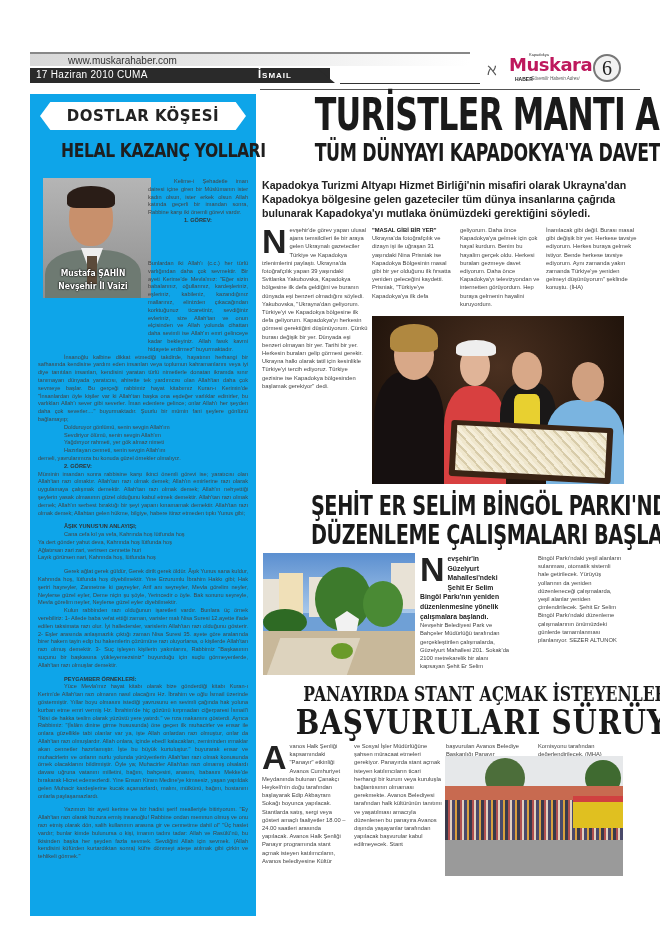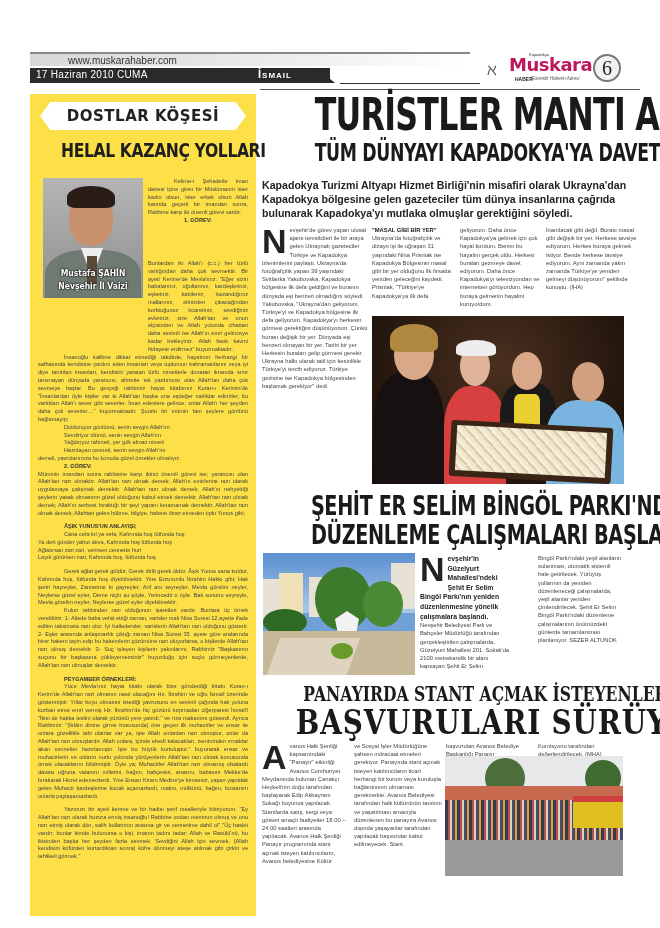--- a/index.html
+++ b/index.html
@@ -20,27 +20,27 @@
   .logo { position: absolute; left: 487px; top: 52px; width: 112px; height: 32px; }
   .logo-swirl { position: absolute; left: 0; top: 6px; font-size: 16px; color: #555; }
   .logo-small { position: absolute; left: 42px; top: 0; font-size: 4px; color: #333; }
   .logo-name { position: absolute; left: 22px; top: 2px; font-size: 18px; font-weight: bold; color: #be185d; font-family: "DejaVu Sans", sans-serif; letter-spacing: -0.5px; }
   .logo-haber { position: absolute; left: 28px; top: 24px; font-size: 5px; font-weight: bold; color: #222; }
   .logo-slogan { position: absolute; left: 44px; top: 24px; font-size: 4.5px; font-style: italic; color: #555; }
   .page-num { position: absolute; left: 593px; top: 54px; width: 28px; height: 28px; border-radius: 50%;
     border: 2px solid #777; background: #f2f2f2; text-align: center; font-family: "Liberation Serif", serif; font-size: 20px; line-height: 24px; color: #222; }
 
   
-  .left-col { position: absolute; left: 30px; top: 94px; width: 226px; height: 822px; background: #fde047; }
+  .left-col { position: absolute; left: 30px; top: 94px; width: 226px; height: 822px; background: #0ea5e9; }
   .dostlar { position: absolute; left: 10px; top: 8px; width: 206px; height: 28px; background: #fff;
     clip-path: polygon(5% 0, 95% 0, 100% 50%, 95% 100%, 5% 100%, 0 50%);
     text-align: center; font-family: "DejaVu Sans", sans-serif; font-weight: bold; font-size: 15px; line-height: 28px; color: #222; letter-spacing: 0.5px; }
   .helal { position: absolute; left: 8px; top: 44px; width: 210px; text-align: center;
     font-family: "DejaVu Sans", sans-serif; font-weight: bold; font-size: 20px; color: #1e1e1e; transform: scaleX(0.78); transform-origin: center; letter-spacing: -0.5px; white-space: nowrap; }
-  .portrait { position: absolute; left: 13px; top: 84px; width: 100px; height: 120px; background: linear-gradient(180deg, #b5b5b5 0%, #8f8f8f 100%); overflow: hidden; }
+  .portrait { position: absolute; left: 13px; top: 84px; width: 108px; height: 120px; background: linear-gradient(180deg, #b5b5b5 0%, #8f8f8f 100%); overflow: hidden; }
   .p-head { position: absolute; left: 26px; top: 12px; width: 44px; height: 56px; border-radius: 48% 48% 45% 45%; background: #c8906c; }
   .p-hair { position: absolute; left: 24px; top: 8px; width: 48px; height: 22px; border-radius: 50% 50% 20% 20%; background: #2a1d17; }
   .p-body { position: absolute; left: 2px; top: 72px; width: 96px; height: 60px; border-radius: 40% 40% 0 0; background: #6e7a72; }
   .p-shirt { position: absolute; left: 38px; top: 70px; width: 22px; height: 30px; background: #eee; clip-path: polygon(0 0, 100% 0, 50% 100%); }
   .p-tie { position: absolute; left: 44px; top: 78px; width: 10px; height: 28px; background: #5b4a3a; }
   .p-cap1, .p-cap2 { position: absolute; left: 0; width: 100px; text-align: center; font-family: "DejaVu Sans", sans-serif; font-weight: bold; color: #fff; font-size: 9px; text-shadow: 0 0 2px #000, 0 0 2px #000; transform: scaleX(0.85); }
   .p-cap1 { top: 90px; }
   .p-cap2 { top: 103px; }
 
   .ltext { position: absolute; font-size: 5.6px; line-height: 7.8px; color: #444; text-align: justify; }
@@ -154,21 +154,21 @@
     <div class="gap"></div>
     <p class="hdl">PEYGAMBER ÖRNEKLERİ:</p>
     <p class="ind">Yüce Mevla'mız hayat kitabı olarak bize gönderdiği kitabı Kuran-ı Kerim'de Allah'tan razı olmanın nasıl olacağını Hz. İbrahim ve oğlu İsmail üzerinde göstermiştir. Yıllar boyu olmasını istediği yavrusunu en sevimli çağında hak yoluna kurban etme emri vermiş Hz. İbrahim'de hiç gözünü kırpmadan ciğerparesi İsmail'i "İkisi de hakka teslim olarak yüzüstü yere yatırdı." ve rıza makamını gösterdi. Ayrıca Rabbimiz: "(İslâm dinine girme hususunda) öne geçen ilk muhacirler ve ensar ile onlara güzellikle tabi olanlar var ya, işte Allah onlardan razı olmuştur, onlar da Allah'tan razı olmuşlardır. Allah onlara, içinde ebedî kalacakları, zemininden ırmaklar akan cennetler hazırlamıştır. İşte bu büyük kurtuluştur." buyurarak ensar ve muhacirlerin ve onların nurlu yolunda yürüyenlerin Allah'tan razı olmak konusunda örnek olacaklarını bildirmiştir. Öyle ya; Muhacirler Allah'tan razı olmamış olsalardı davası uğruna vatanını milletini, bağını, bahçesini, anasını, babasını Mekke'de bırakarak Hicret edemezlerdi. Yine Ensarı Kiram Medine'ye kimsesiz, yaşan yapıldak gelen Muhacir kardeşlerine kucak açamazlardı, malını, mülkünü, bağını, bostanını onlarla paylaşamazlardı.</p>
     <div class="gap"></div>
     <p class="ind">Yazımızı bir ayeti kerime ve bir hadisi şerif mealleriyle bitiriyorum. "Ey Allah'tan razı olarak huzura ermiş insanoğlu! Rabbine ondan memnun olmuş ve onu razı etmiş olarak dön, salih kullarımın arasına gir ve cennetime dahil ol" "Üç haslet vardır; bunlar kimde bulunursa o kişi, imanın tadını tadar: Allah ve Rasülü'nü, bu ikisinden başka her şeyden fazla sevmek. Sevdiğini Allah için sevmek. (Allah kendisini küfürden kurtardıktan sonra) küfre dönmeyi ateşe atılmak gibi çirkin ve tehlikeli görmek."</p>
   </div>
 </div>
 
 <div class="h1a">TURİSTLER MANTI AÇIP</div>
 <div class="h1b">TÜM DÜNYAYI KAPADOKYA'YA DAVET ETTİ</div>
-<div class="lead1">Kapadokya Turizmi Altyapı Hizmet Birliği'nin misafiri olarak Ukrayna'dan Kapadokya bölgesine gelen gazeteciler tüm dünya insanlarına çağrıda bulunarak Kapadokya'yı mutlaka olmuşlar gerektiğini söyledi.</div>
+<div class="lead1">Kapadokya Turizmi Altyapı Hizmet Birliği'nin misafiri olarak Ukrayna'dan Kapadokya bölgesine gelen gazeteciler tüm dünya insanlarına çağrıda bulunarak Kapadokya'yı mutlaka önümüzdeki gerektiğini söyledi.</div>
 
 <div class="col" style="left:262px; top:226px; width:106px; height:262px; overflow:hidden;">
   <span class="dropcap">N</span>
   <span>evşehir'de görev yapan ulusal ajans temsilcileri ile bir araya gelen Ukraynalı gazeteciler Türkiye ve Kapadokya izlenimlerini paylaştı. Ukrayna'da fotoğrafçılık yapan 39 yaşındaki Svitlanka Yakubovska, Kapadokya bölgesine ilk defa geldiğini ve buranın dünyada eşi benzeri olmadığını söyledi. Yakubovska, "Ukrayna'dan geliyorum. Türkiye'yi ve Kapadokya bölgesine ilk defa geliyorum. Kapadokya'yı herkesin görmesi gerektiğini düşünüyorum. Çünkü burası değişik bir yer. Dünyada eşi benzeri olmayan bir yer. Tarihi bir yer. Herkesin buraları gelip görmesi gerekir. Ukrayna halkı olarak tatil için kesinlikle Türkiye'yi tercih ediyoruz. Türkiye gezisine ise Kapadokya bölgesinden başlamak gerekiyor" dedi.</span>
 </div>
 <div class="col" style="left:372px; top:226px; width:84px; height:90px; overflow:hidden;">
   <div class="bh">"MASAL GİBİ BİR YER"</div>
   <div>Ukrayna'da fotoğrafçılık ve dizayn işi ile uğraşan 31 yaşındaki Nina Prisniak ise Kapadokya Bölgesinin masal gibi bir yer olduğunu ilk fırsatta yeniden geleceğini kaydetti. Prisniak, "Türkiye'ye Kapadokya'ya ilk defa</div>
 </div>
 <div class="col" style="left:460px; top:226px; width:82px; height:90px; overflow:hidden;">

